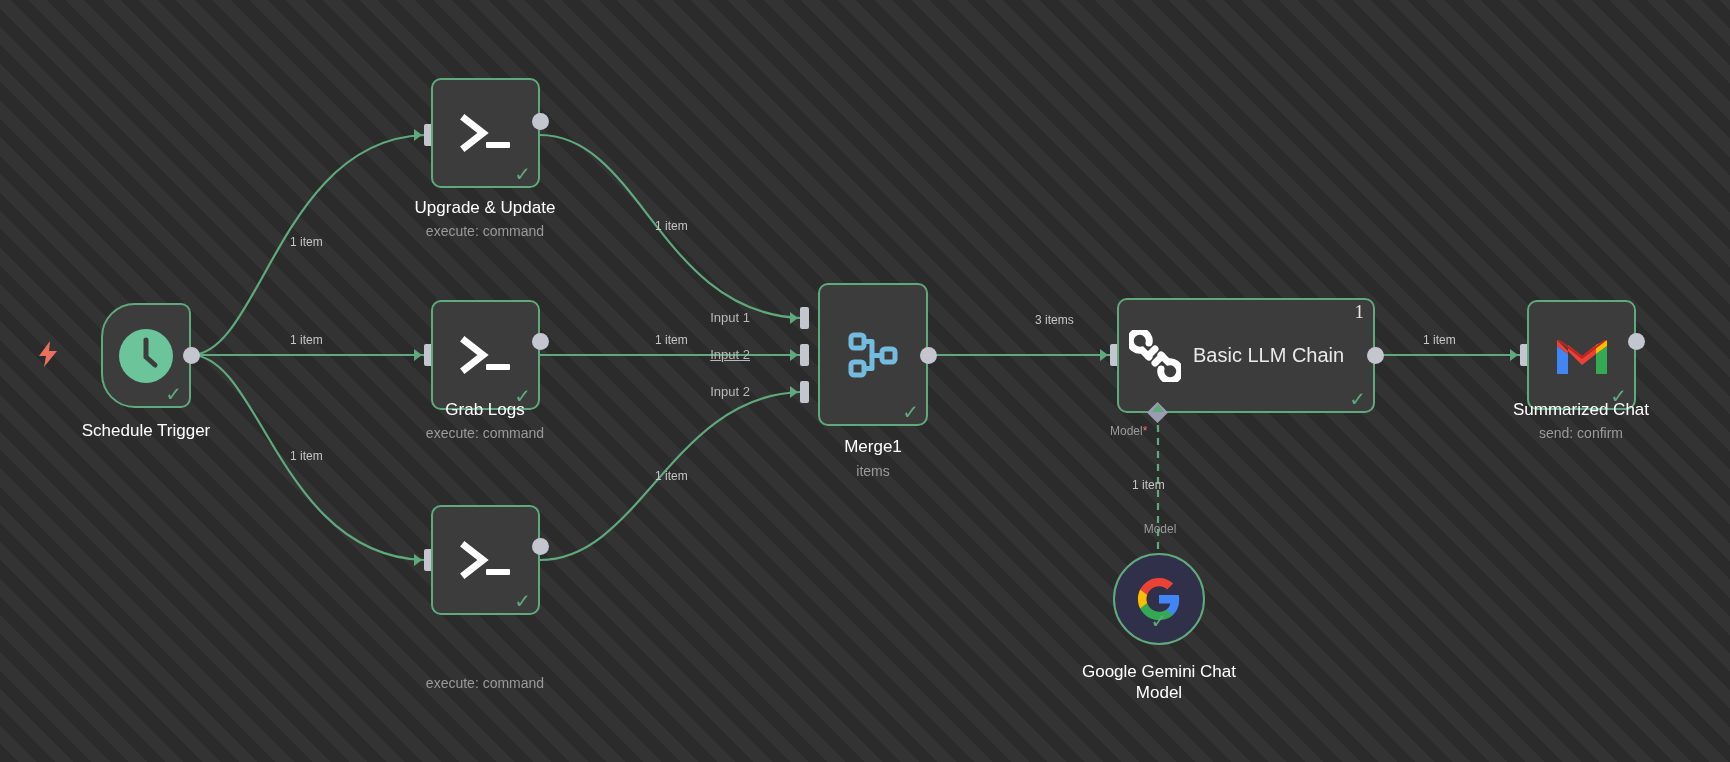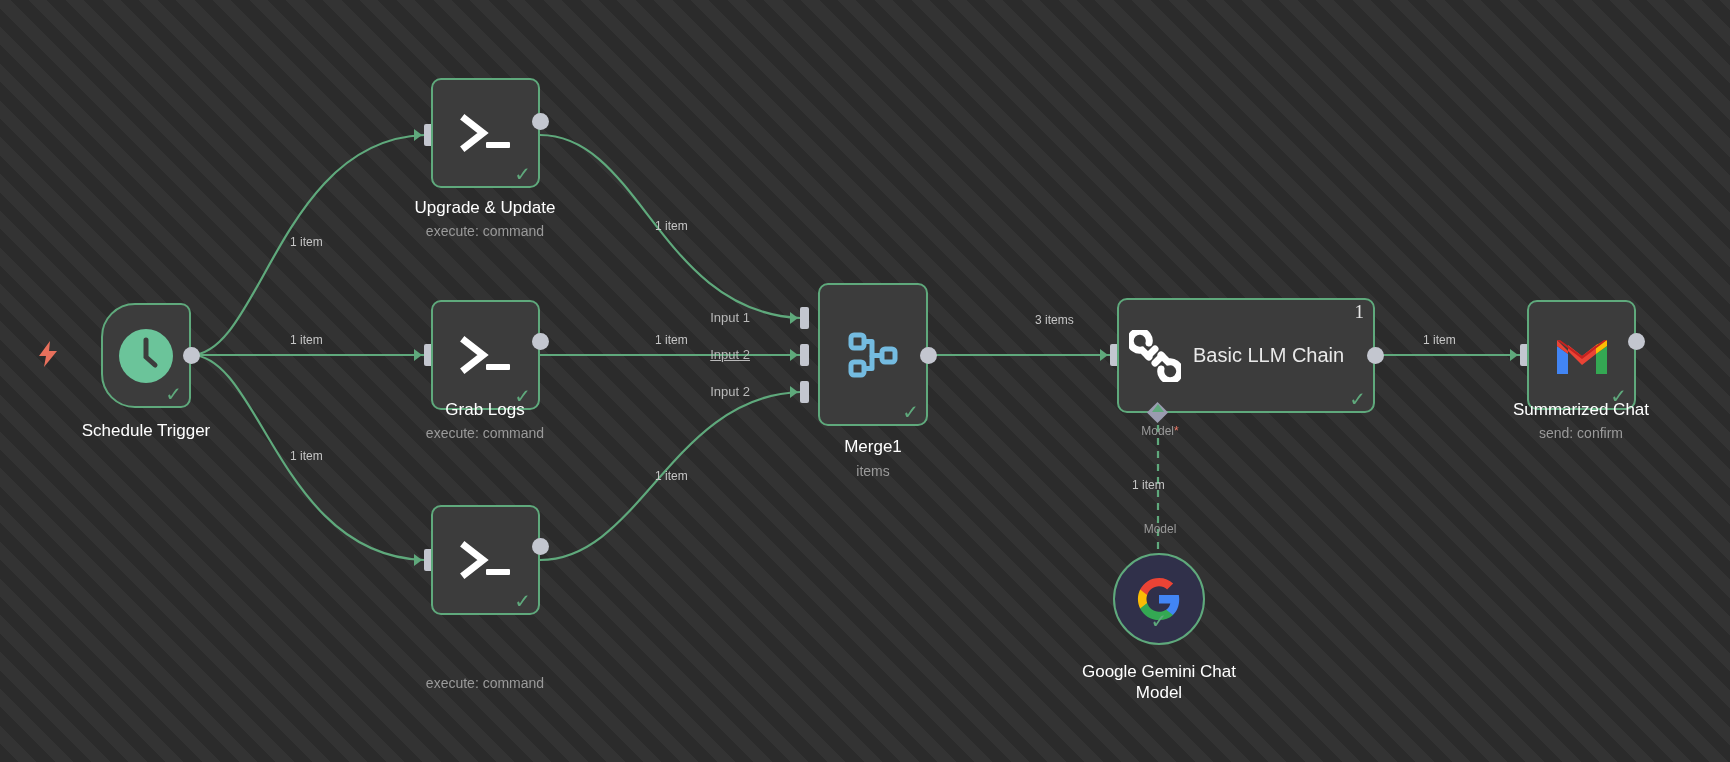--- a/index.html
+++ b/index.html
@@ -289,21 +289,21 @@
       </svg>
     </span>
     <span style="color:#e9e9e9; font-size:20px;">Basic LLM Chain</span>
     <span class="runbadge">1</span>
     <span class="tick">✓</span>
   </div>
   <div class="out-dot" style="left:1367px; top:347px;"></div>
 
   <div class="diamond" style="left:1150px; top:405px;"></div>
   <div class="up-arrow" style="left:1152px; top:404px;"></div>
-  <div class="ecap dim" style="left:1110px; top:423px; width:100px; text-align:center;">
+  <div class="ecap dim" style="left:1110px; top:423px; width:100px; text-align:left;">
     <span>Model<span class="req">*</span></span>
   </div>
 
   <div class="ecap dim" style="left:1110px; top:521px; width:100px; text-align:center;">Model</div>
   <div class="diamond" style="left:1150px; top:579px;"></div>
   <div class="node circle" style="left:1113px; top:553px; width:92px; height:92px;">
     <span class="icon-wrap">
       <svg width="46" height="46" viewBox="0 0 48 48">
         <path fill="#4285F4" d="M45.1 24.5c0-1.6-.14-3.2-.43-4.7H24v8.9h11.8c-.5 2.7-2.05 5-4.4 6.5v5.4h7.1c4.15-3.8 6.6-9.4 6.6-16.1z"></path>
         <path fill="#34A853" d="M24 46c5.95 0 10.95-1.95 14.6-5.4l-7.1-5.4c-1.97 1.33-4.5 2.1-7.5 2.1-5.77 0-10.65-3.87-12.4-9.1H4.3v5.6C7.95 41.1 15.35 46 24 46z"></path>

